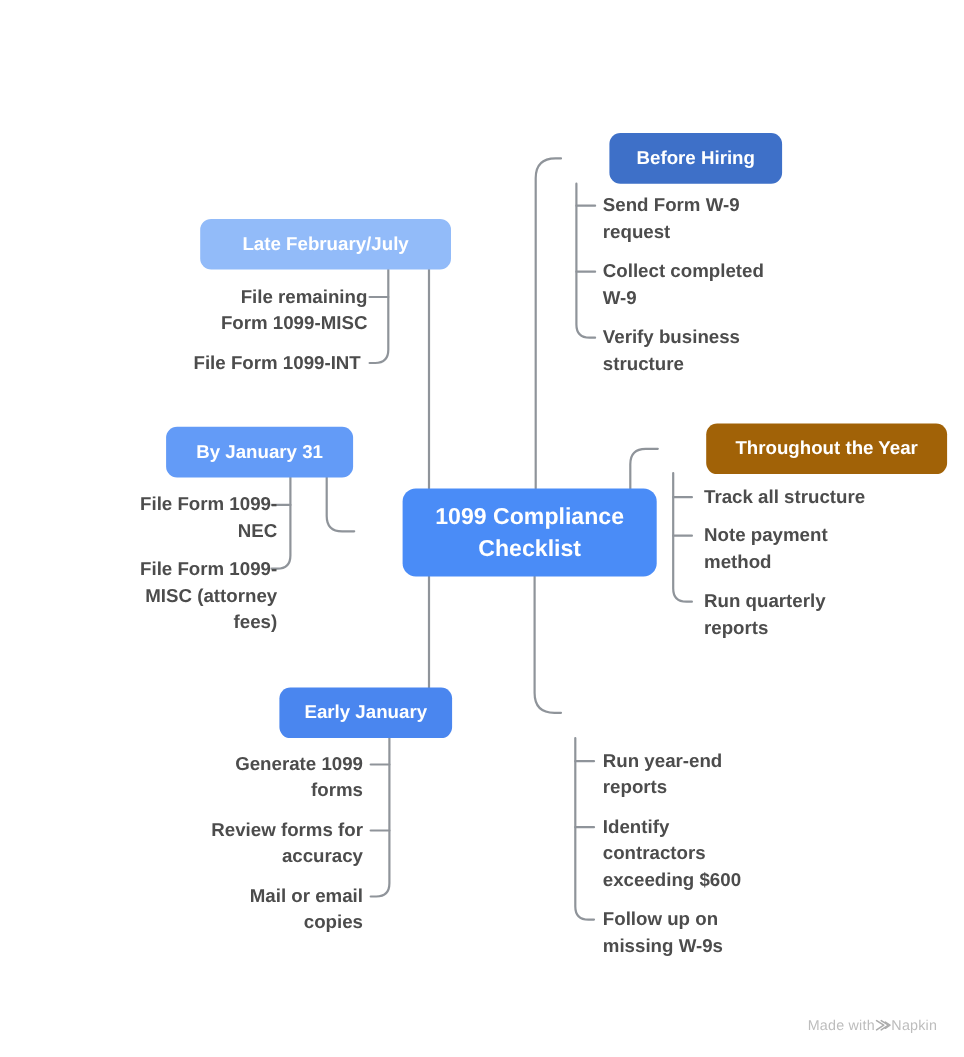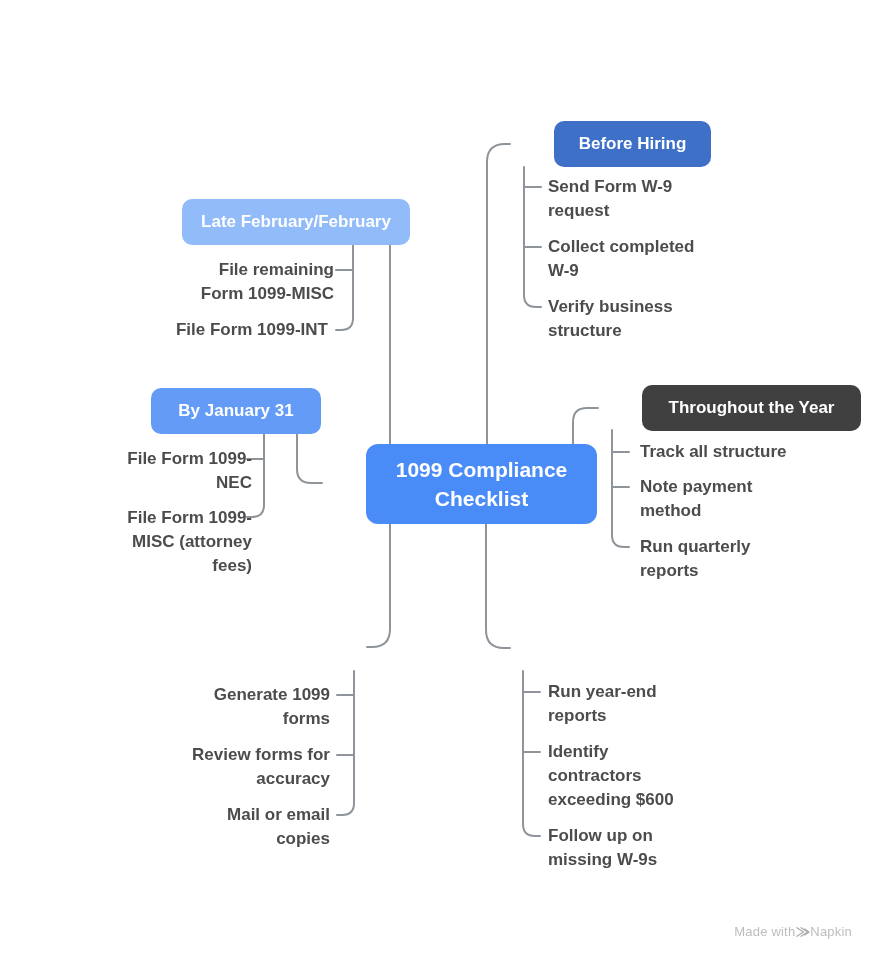--- a/index.html
+++ b/index.html
@@ -61,26 +61,27 @@
     <path class="wire" d="M523 671 V824 Q523 836 535 836 H540"></path>
     <path class="wire" d="M523 692 H540"></path>
     <path class="wire" d="M523 752 H540"></path>
   </svg>
 
   <div class="node center" style="left: 322px; top: 444px; width: 231px; height: 80px; background-color: rgb(74, 140, 247);">1099 Compliance
 Checklist</div>
 
   <div class="node" style="left: 510px; top: 121px; width: 157px; height: 46px; background-color: rgb(62, 112, 200);">Before Hiring</div>
 
-  <div class="node" style="left: 138px; top: 199px; width: 228px; height: 46px; background-color: rgb(146, 187, 249);">Late February/February</div>
+  <div class="node" style="left: 138px; top: 199px; width: 228px; height: 46px; background-color: rgb(146, 187, 249);">Late February/July</div>
 
   <div class="node" style="left: 107px; top: 388px; width: 170px; height: 46px; background-color: rgb(99, 155, 247);">By January 31</div>
 
-  <div class="node" style="left: 598px; top: 385px; width: 219px; height: 46px; background-color: #404040;">Throughout the Year</div>
+  <div class="node" style="left: 598px; top: 385px; width: 219px; height: 46px; background-color: #a16207;">Throughout the Year</div>
 
+  <div class="node" style="left: 210px; top: 625px; width: 157px; height: 46px; background-color: rgb(74, 134, 239);">Early January</div>
 
 
   <div class="item" style="left:548px;top:175px;">Send Form W-9
 request</div>
   <div class="item" style="left:548px;top:235px;">Collect completed
 W-9</div>
   <div class="item" style="left:548px;top:295px;">Verify business
 structure</div>
 
   <div class="item r" style="right:542px;top:258px;">File remaining

